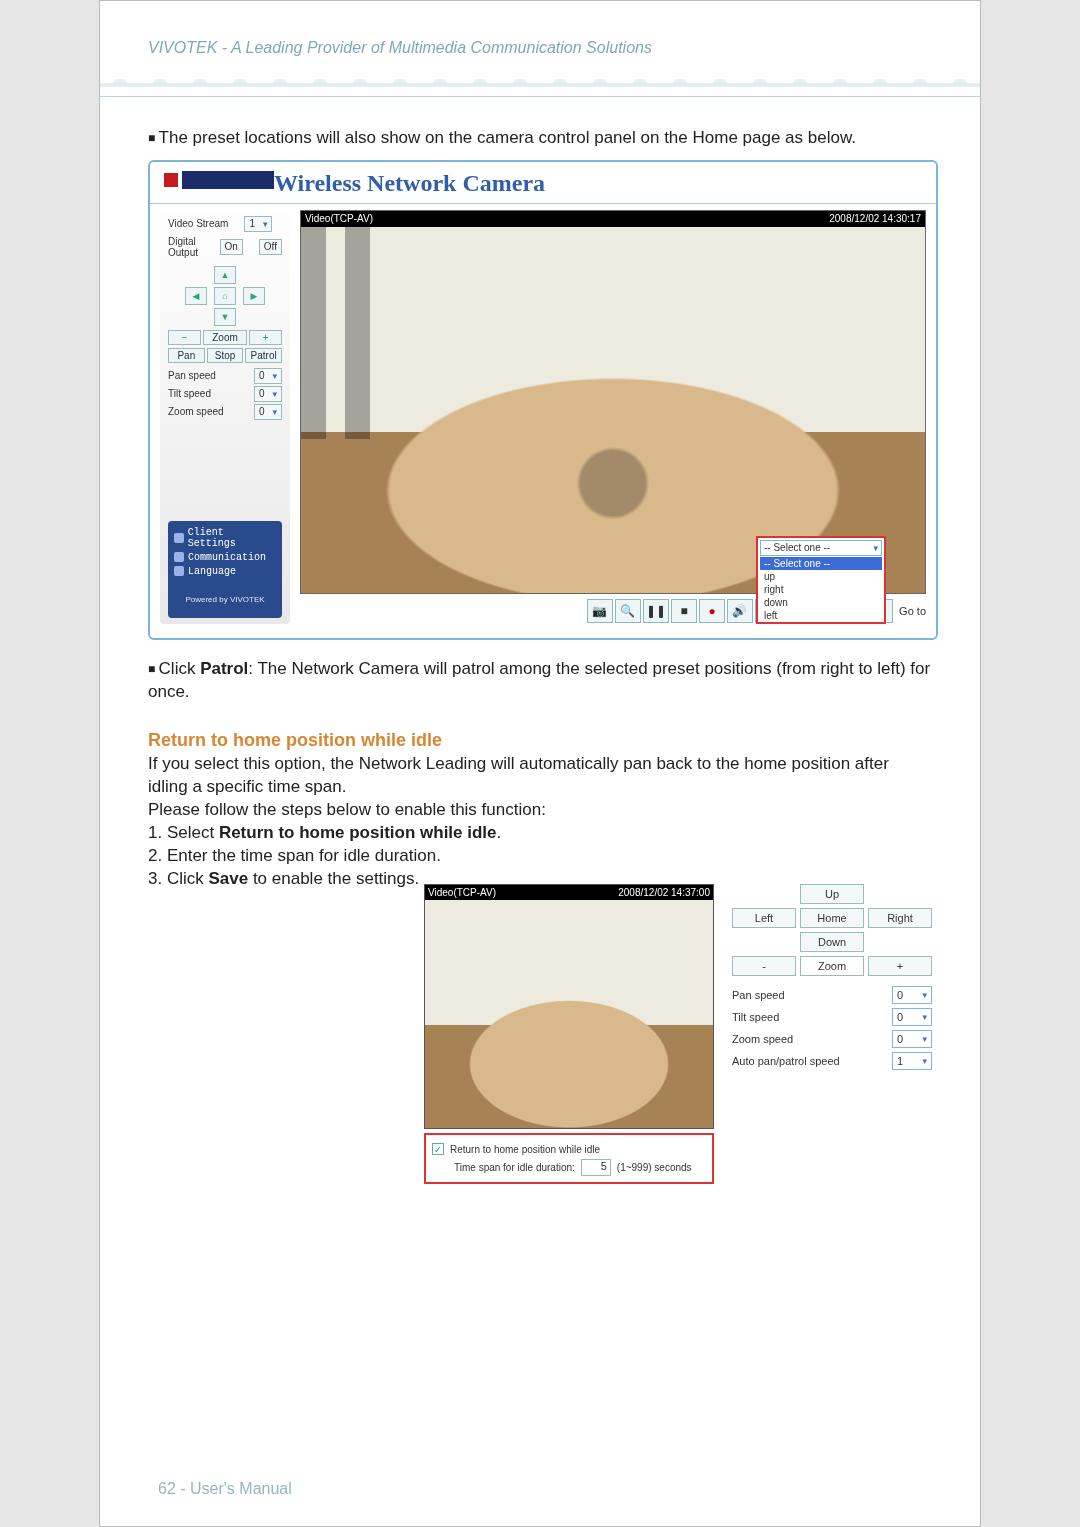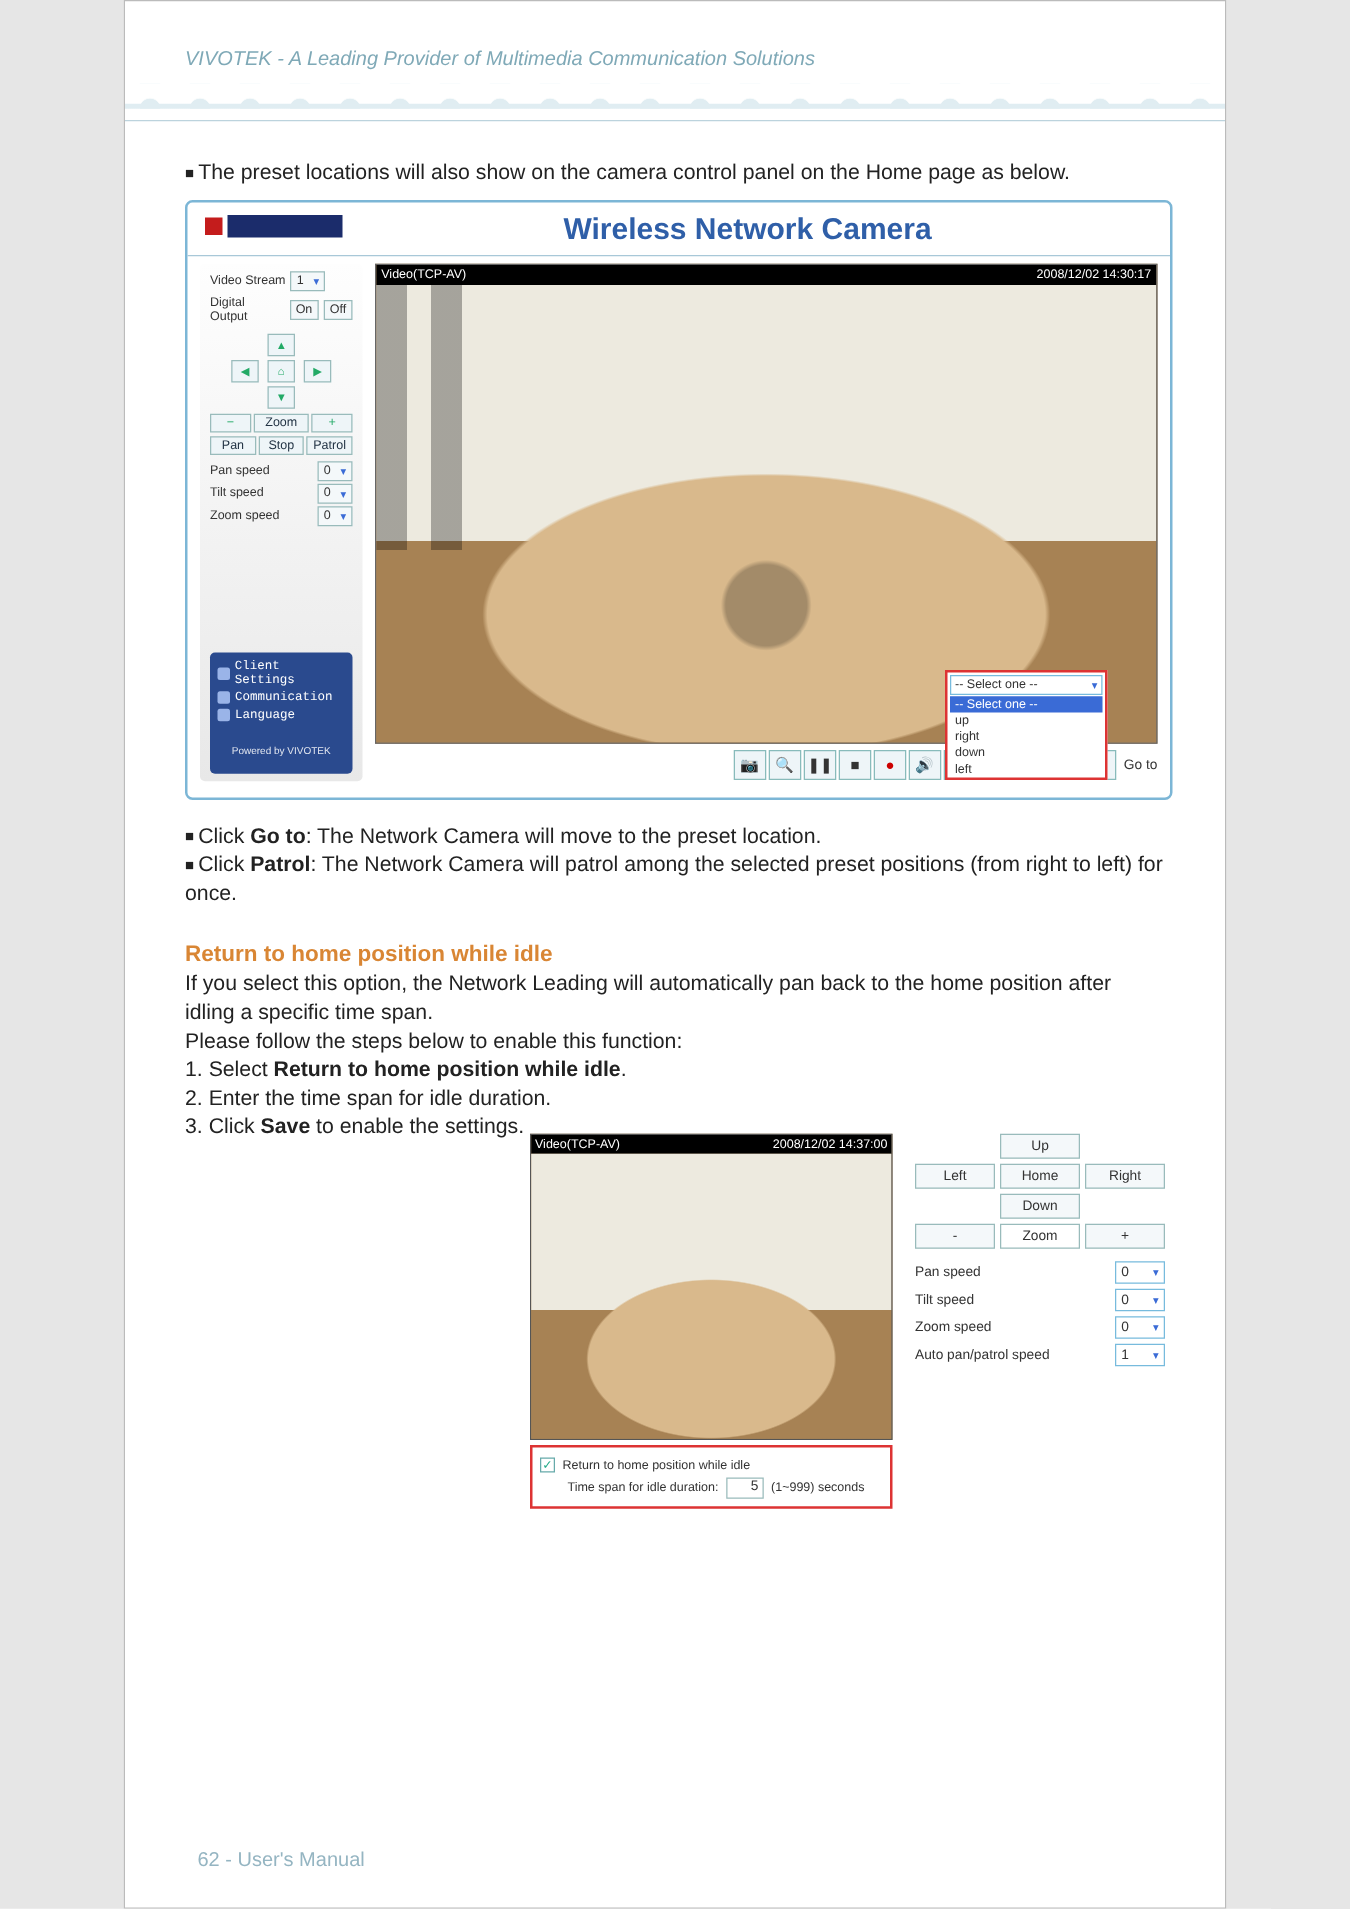--- a/index.html
+++ b/index.html
@@ -10,24 +10,24 @@
     radial-gradient(circle at 50% 100%, #e0edf2 8px, transparent 8.5px) repeat-x 0 0 / 40px 20px,
     linear-gradient(#e0edf2,#e0edf2) no-repeat 0 16px / 100% 4px; margin:0 -48px 30px -48px; border-bottom:1px solid #bcd3dd; }
   .bodytxt { font-size:17px; line-height:1.35; color:#222; }
   .bullet::before { content:"■ "; font-size:12px; vertical-align:1px; }
   
   .shot1 { width:790px; height:480px; border:2px solid #7cb6d6; border-radius:6px; background:#fff; margin:10px 0 18px 0; font-size:11px; position:relative; }
   .titlebar { display:flex; align-items:center; padding:8px 14px 6px 14px; border-bottom:1px solid #a8c8d8; }
   .logo { width:110px; height:24px; background:
     linear-gradient(#c41c1c,#c41c1c) no-repeat 0 2px / 14px 14px,
     linear-gradient(#1b2c6b,#1b2c6b) no-repeat 18px 0 / 92px 18px; }
-  .titletxt { flex:1; text-align:center; color:#2f5fa8; font-weight:bold; font-size:24px; }
+  .titletxt { flex:1; text-align:left; color:#2f5fa8; font-weight:bold; font-size:24px;font-family:Liberation Serif, serif; }
   .shot1main { display:flex; padding:6px 10px 10px 10px; gap:10px; height:430px; }
   .sidebar { width:130px; background:linear-gradient(#fefefe,#e8e8e8); border-radius:4px; padding:6px 8px; font-size:10px; display:flex; flex-direction:column; }
-  .ctrlrow { display:flex; align-items:center; gap:4px; margin-bottom:4px; }
+  .ctrlrow { display:flex; align-items:center; gap:16px; margin-bottom:4px; }
   .minibtn, .minisel { border:1px solid #9bb; background:#f4f8fa; font-size:10px; padding:0 4px; height:16px; display:inline-flex; align-items:center; }
   .minisel { width:28px; justify-content:space-between; }
   .dpad { width:80px; height:60px; margin:4px auto 4px auto; position:relative; }
   .dbtn { position:absolute; width:22px; height:18px; border:1px solid #9bb; background:#eef5f8; display:flex; align-items:center; justify-content:center; font-size:9px; color:#2a6; }
   .zoomrow3 { display:flex; gap:2px; margin-bottom:3px; justify-content:center;}
   .zbtn { flex:1; border:1px solid #9bb; background:#eef5f8; text-align:center; font-size:10px; height:15px; line-height:13px; color:#2a6; }
   .speedrow { display:flex; justify-content:space-between; align-items:center; margin-top:2px; }
   .bluearea { margin-top:auto; background:#2a4a8e; color:#fff; border-radius:4px; padding:6px 6px 14px 6px; font-size:10px; }
   .bluearea .li { display:flex; align-items:center; gap:4px; margin-bottom:3px; cursor:pointer;font-family:Liberation Mono, monospace; }
   .bluearea .ic { width:10px; height:10px; background:#9ab4e8; border-radius:2px; }
@@ -191,21 +191,20 @@
         </div>
       <div class="opt sel1">-- Select one --</div>
       <div class="opt">up</div>
       <div class="opt">right</div>
       <div class="opt">down</div>
       <div class="opt">left</div>
     </div>
   </div>
 
   <div class="bodytxt">
-    <p class="bullet"><span>Click </span><b>Go to</b><span>: The Network Camera will move to the preset location.</span></p>
     <p class="bullet"><span>Click </span><b>Patrol</b><span>: The Network Camera will patrol among the selected preset positions (from right to left) for once.</span></p>
   </div>
 
   <div class="sect">Return to home position while idle</div>
   <div class="bodytxt">
     <p>If you select this option, the Network Leading will automatically pan back to the home position after idling a specific time span.</p>
     <p>Please follow the steps below to enable this function:</p>
     <p><span>1. Select </span><b>Return to home position while idle</b><span>.</span></p>
     <p>2. Enter the time span for idle duration.</p>
     <p><span>3. Click </span><b>Save</b><span> to enable the settings.</span></p>

